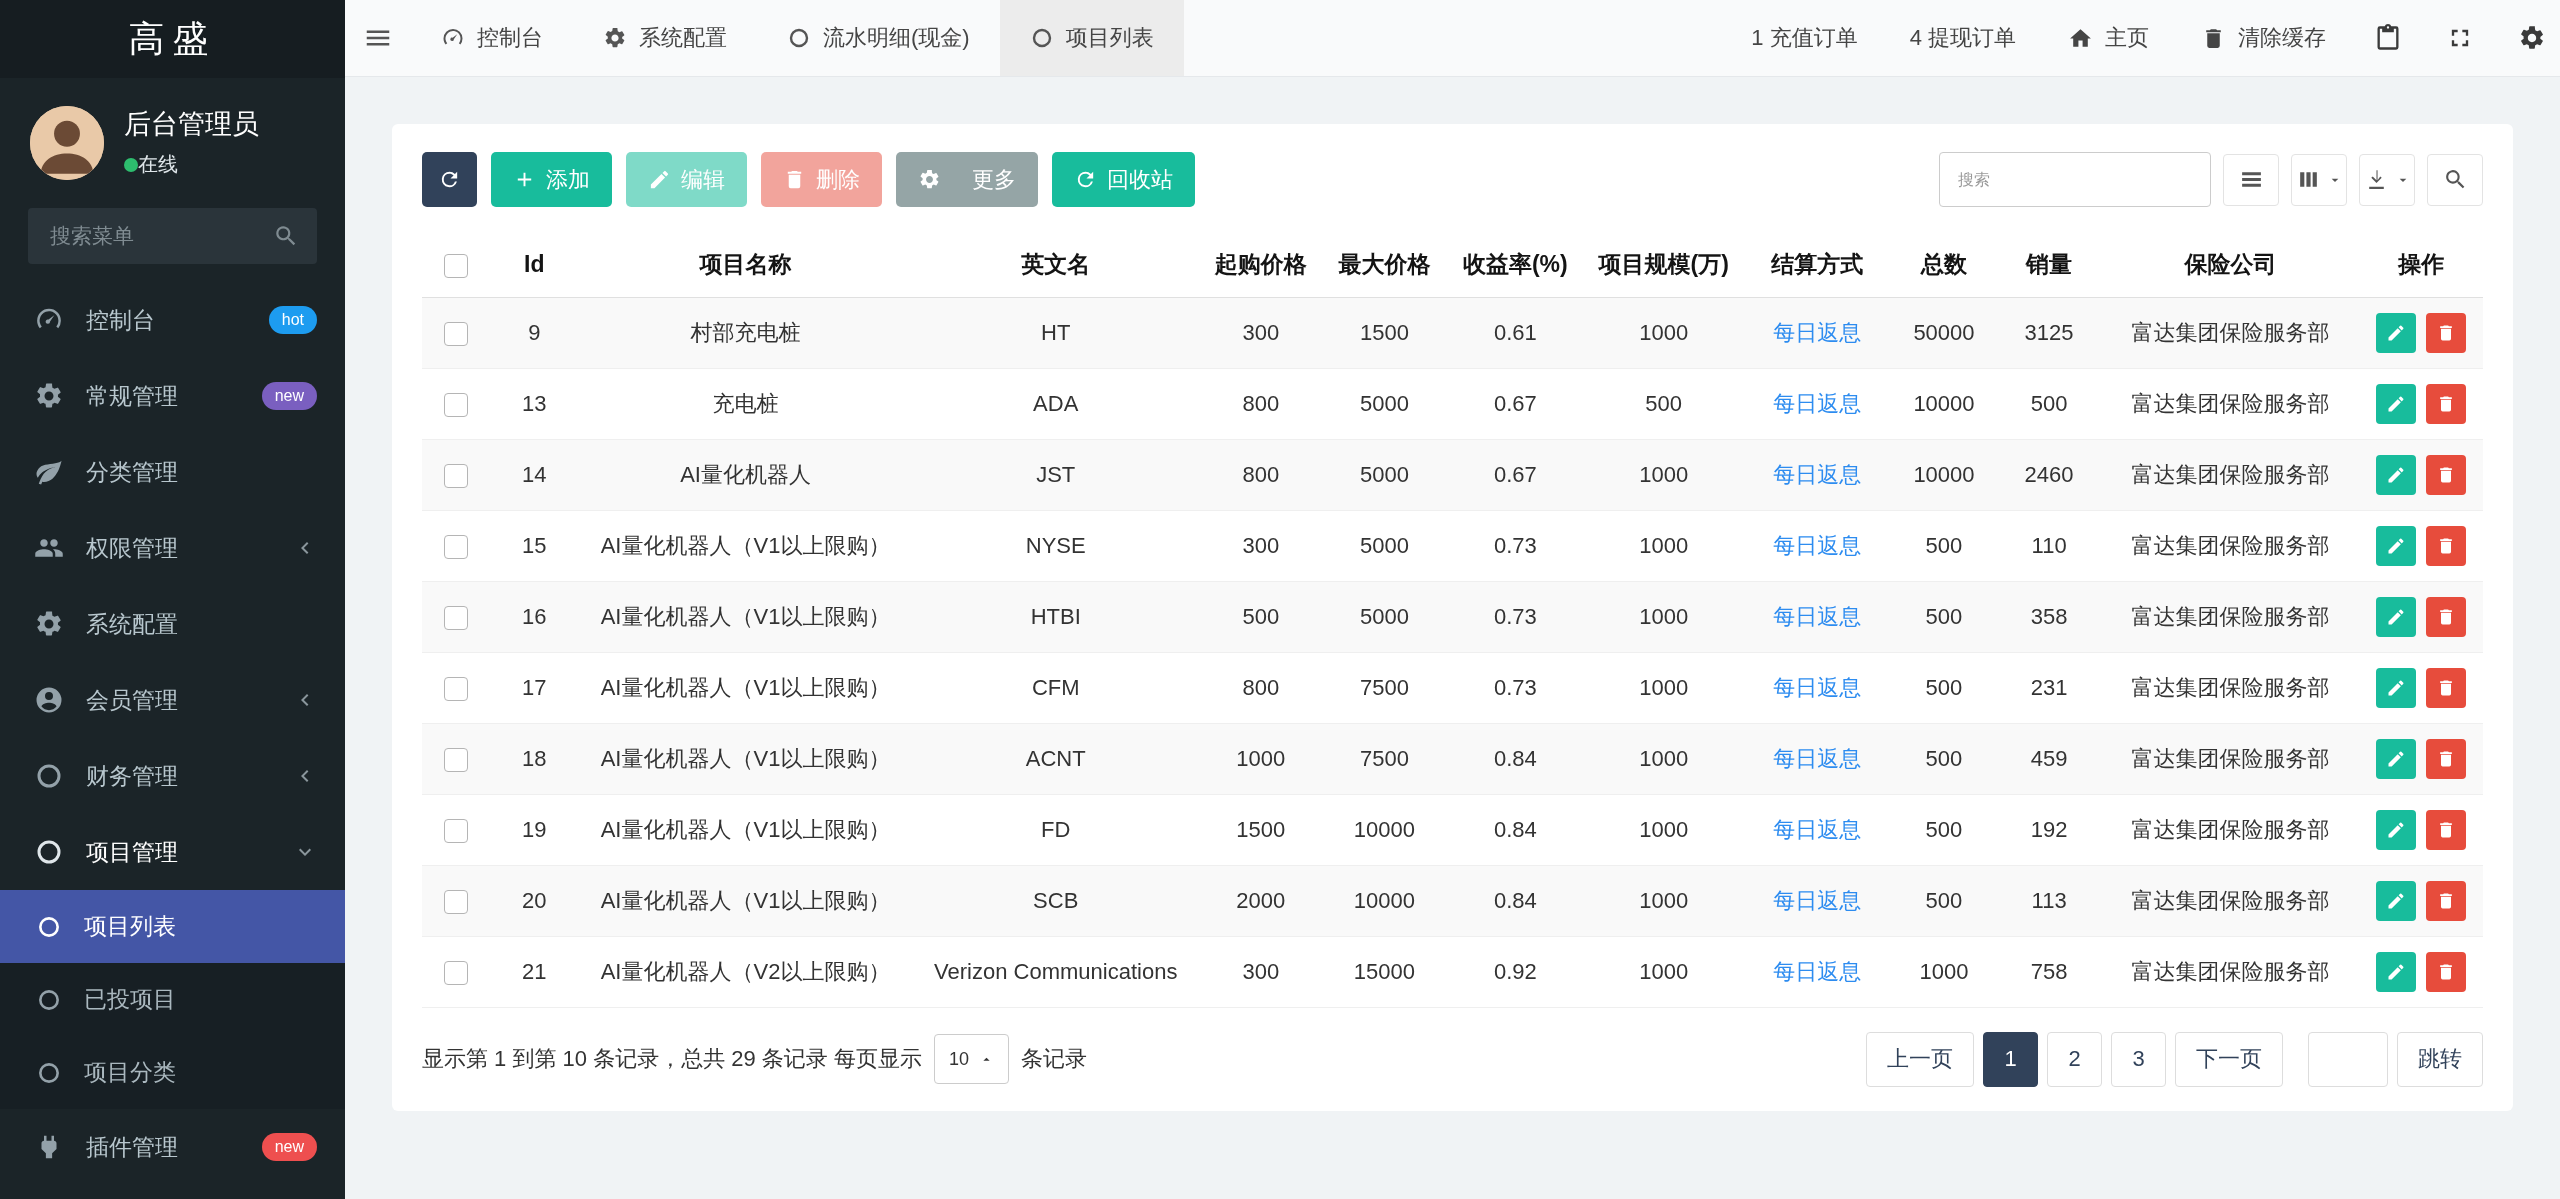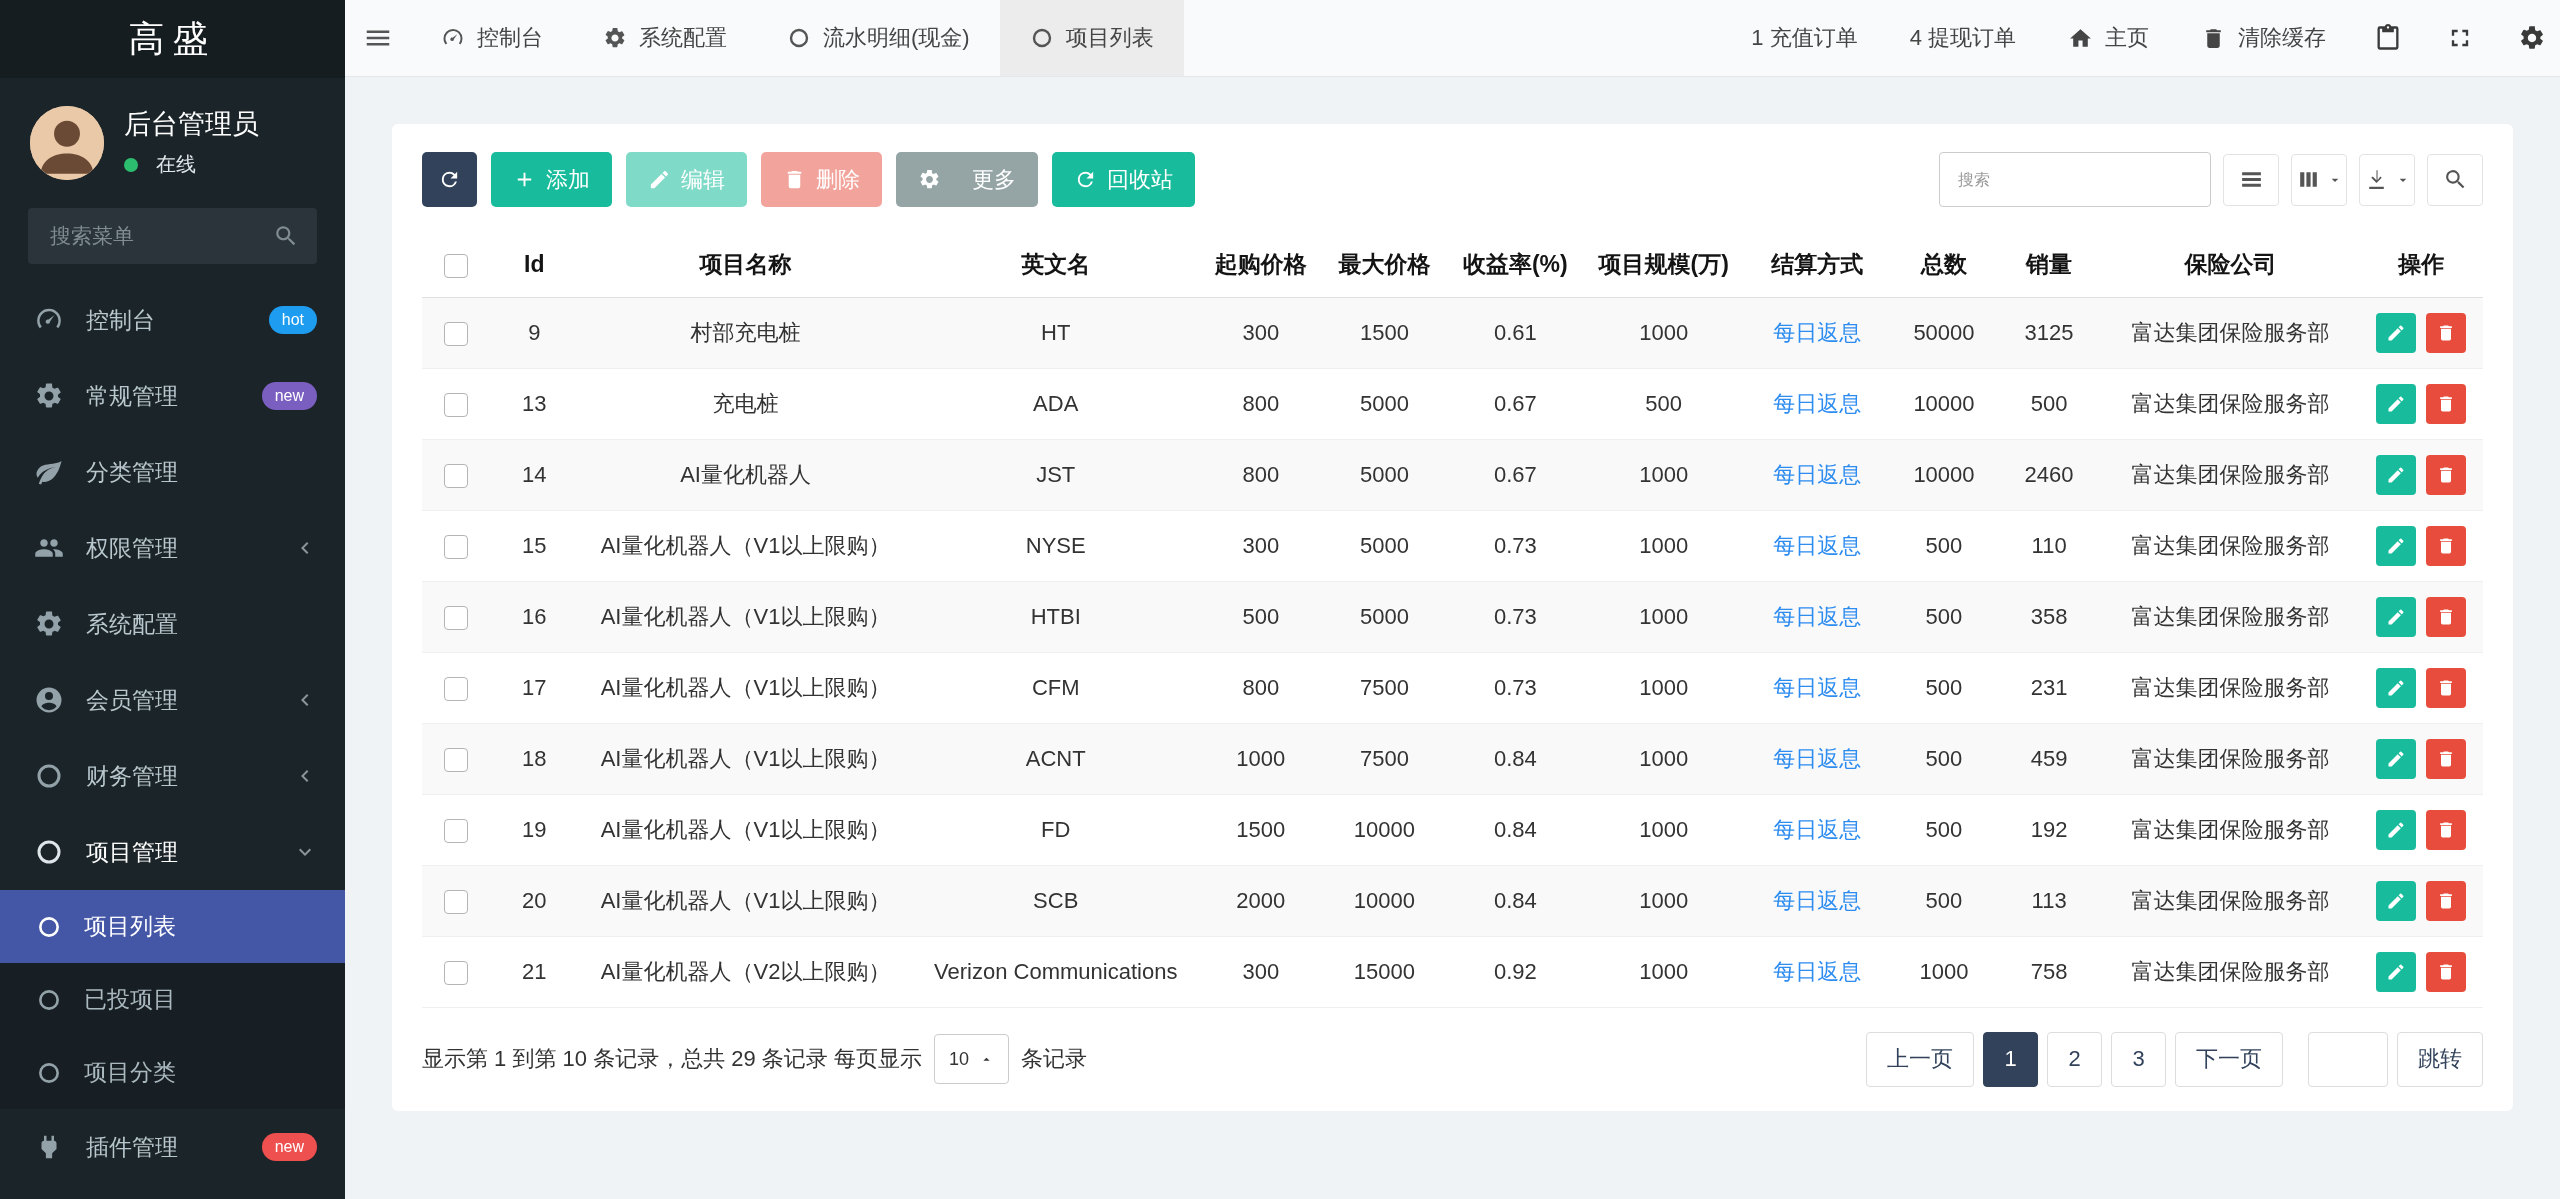--- a/index.html
+++ b/index.html
@@ -9,21 +9,21 @@
   .svgicon svg { width:100%; height:100%; display:block; }
 
   
   .sidebar { position:absolute; left:0; top:0; width:345px; height:1199px; background:#1b2428; z-index:5; }
   .brand { height:78px; display:flex; align-items:center; justify-content:center; background:#161d21;
            color:#fff; font-size:36px; font-weight:400; letter-spacing:8px; cursor:pointer; }
   .userpanel { display:flex; align-items:flex-start; gap:20px; padding:28px 30px 18px; }
   .avatar { width:74px; height:74px; border-radius:50%; background:#e9c9a8; overflow:hidden; flex:none; }
   .avatar svg { width:100%; height:100%; display:block; }
   .username { color:#fff; font-size:27px; margin-bottom:9px; }
-  .userstatus { display:flex; align-items:center; gap:18px; color:#dfe6ea; font-size:20px; }
+  .userstatus { display:flex; align-items:center; gap:0; color:#dfe6ea; font-size:20px; }
   .statusdot { width:14px; height:14px; border-radius:50%; background:#2dbd6e; display:inline-block; }
   .menusearch { position:relative; margin:10px 28px 18px; }
   .menusearch input { width:100%; height:56px; background:#2a343a; border:0; border-radius:4px;
                       color:#cfd6da; font-size:21px; padding:0 64px 0 22px; outline:none;
                       font-family:inherit; }
   .menusearch input::placeholder { color:#7f8b91; }
   .menusearch .svgicon { position:absolute; right:18px; top:15px; width:26px; height:26px; color:#7f8b91; }
   .menu-item { display:flex; align-items:center; height:76px; padding:0 28px 0 34px; color:#b8c7ce;
                font-size:23px; cursor:pointer; text-decoration:none; }
   .menu-item .svgicon { width:30px; height:30px; margin-right:22px; color:#93a1a9; }

